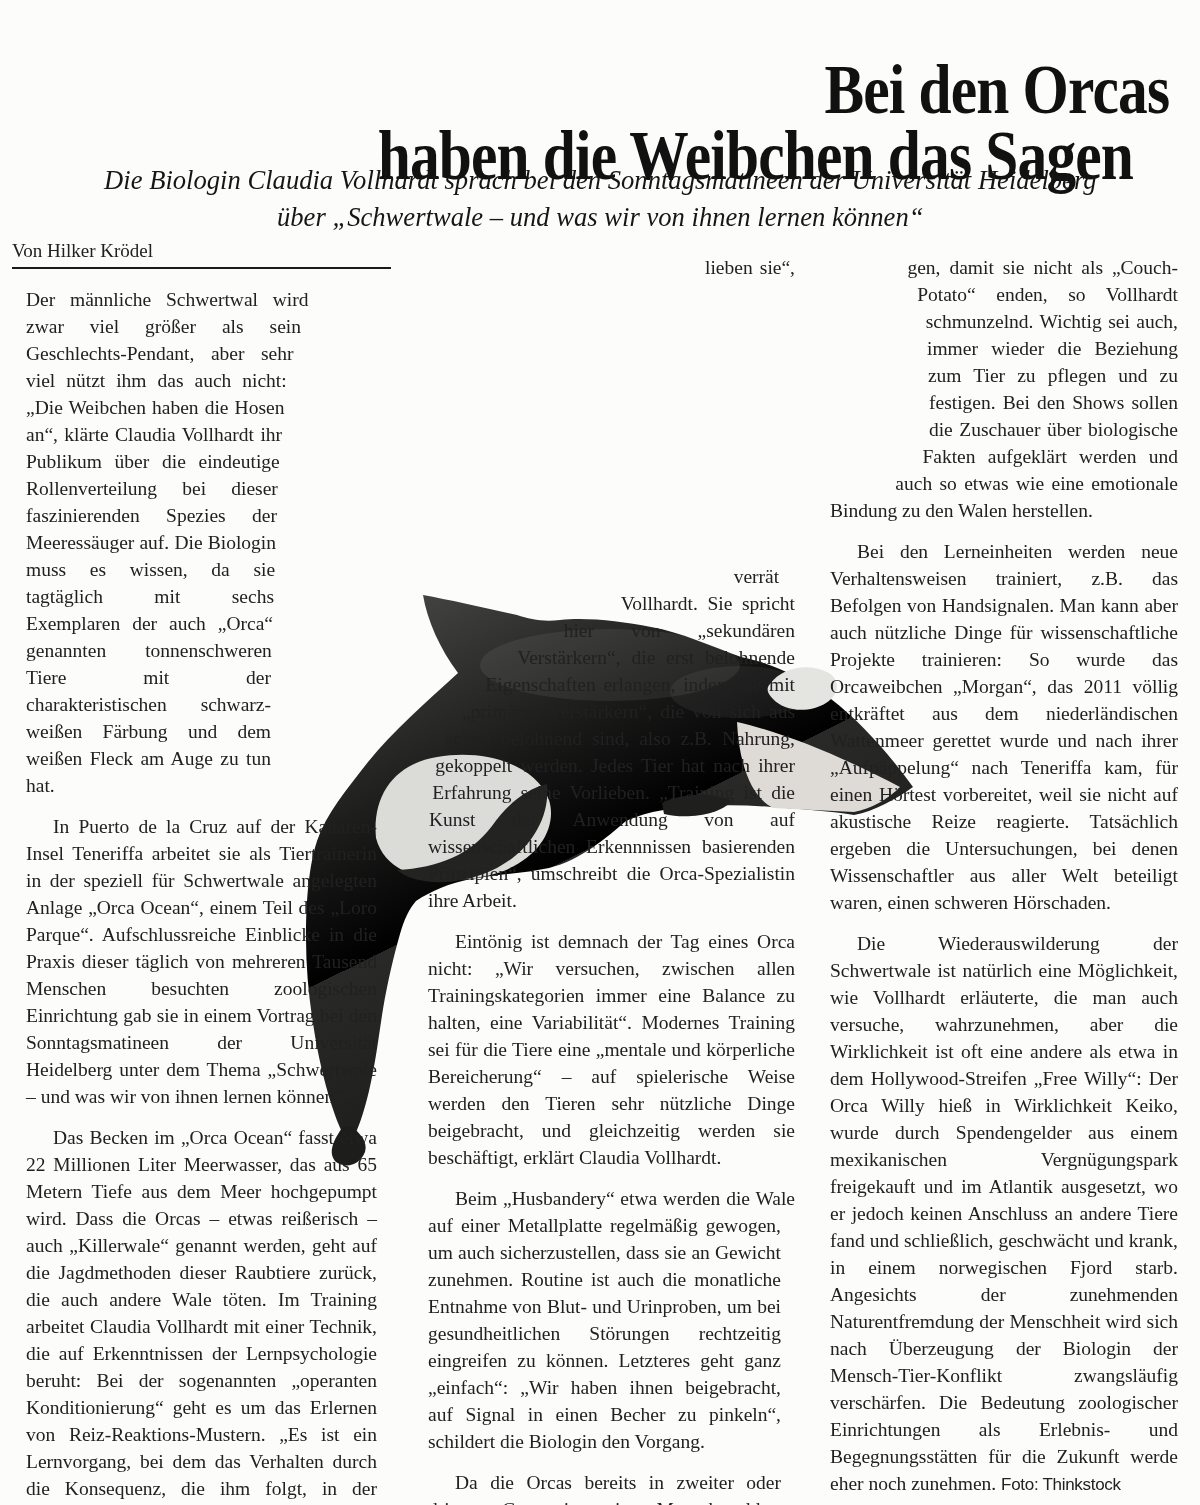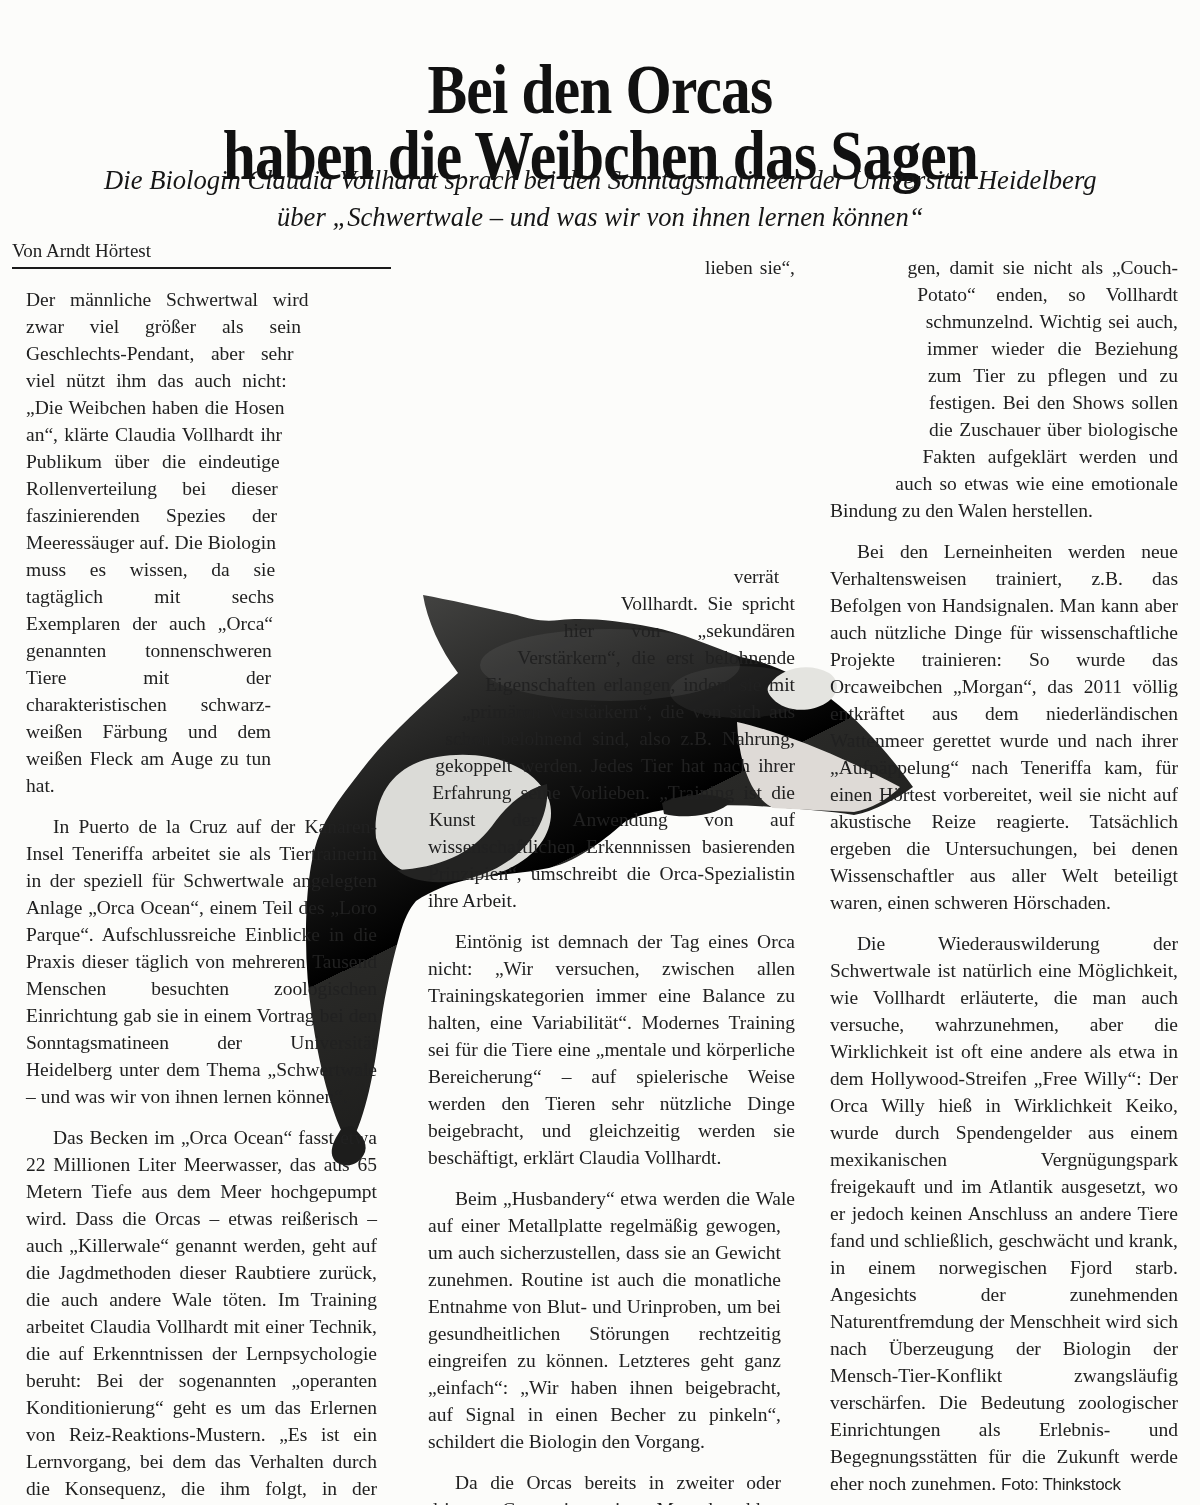--- a/index.html
+++ b/index.html
@@ -3,21 +3,21 @@
 <meta charset="utf-8">
 <style>
   html,body{margin:0;padding:0;}
   body{
     width:1200px;height:1505px;position:relative;overflow:hidden;
     background:#fcfcfa;color:#1e1e1e;
     font-family:"Liberation Serif", serif;
   }
   
   .headline{
-    position:absolute;top:10px;left:0;right:0;text-align:center;
+    position:absolute;top:10px;left:0;right:0;text-align:right;
     font-weight:bold;font-size:70px;line-height:66px;color:#111;
   }
   .headline .hl{display:inline-block;transform:scaleX(.85);transform-origin:50% 50%;white-space:nowrap;letter-spacing:-1px;}
   .subtitle{
     position:absolute;top:161px;left:0;right:0;text-align:center;
     font-style:italic;font-size:28px;line-height:37px;color:#161616;
   }
   .subtitle .sl{display:inline-block;transform:scaleX(.95);transform-origin:50% 50%;white-space:nowrap;}
   
   .col{
@@ -148,21 +148,21 @@
     C 518 144 494 141 483 129
     C 477 123 476 118 480 114 Z"></path>
 
   <path fill="#1f1f1e" d="
     M 372 233
     C 392 223 424 222 441 231
     C 432 244 398 250 374 244 Z"></path>
 </svg>
 
 <div class="col" id="col1">
-  <div class="byline">Von Arndt Hörtest</div>
+  <div class="byline">Von Hilker Krödel</div>
   <div class="wrapR1"></div>
   <p>Der männliche Schwertwal wird zwar viel größer als sein Geschlechts-Pendant, aber sehr viel nützt ihm das auch nicht: „Die Weibchen haben die Hosen an“, klärte Claudia Vollhardt ihr Publikum über die eindeutige Rollenverteilung bei dieser faszinierenden Spezies der Meeressäuger auf. Die Biologin muss es wissen, da sie tagtäglich mit sechs Exemplaren der auch „Orca“ genannten tonnenschweren Tiere mit der charakteristischen schwarz-weißen Färbung und dem weißen Fleck am Auge zu tun hat.</p>
   <p class="ind">In Puerto de la Cruz auf der Kanaren-Insel Teneriffa arbeitet sie als Tiertrainerin in der speziell für Schwertwale angelegten Anlage „Orca Ocean“, einem Teil des „Loro Parque“. Aufschlussreiche Einblicke in die Praxis dieser täglich von mehreren Tausend Menschen besuchten zoologischen Einrichtung gab sie in einem Vortrag bei den Sonntagsmatineen der Universität Heidelberg unter dem Thema „Schwertwale – und was wir von ihnen lernen können“.</p>
   <p class="ind">Das Becken im „Orca Ocean“ fasst etwa 22 Millionen Liter Meerwasser, das aus 65 Metern Tiefe aus dem Meer hochgepumpt wird. Dass die Orcas – etwas reißerisch – auch „Killerwale“ genannt werden, geht auf die Jagdmethoden dieser Raubtiere zurück, die auch andere Wale töten. Im Training arbeitet Claudia Vollhardt mit einer Technik, die auf Erkenntnissen der Lernpsychologie beruht: Bei der sogenannten „operanten Konditionierung“ geht es um das Erlernen von Reiz-Reaktions-Mustern. „Es ist ein Lernvorgang, bei dem das Verhalten durch die Konsequenz, die ihm folgt, in der Zukunft verändert wird“, erläutert die Biologin.</p>
   <p class="ind">Dabei arbeitet man mit den Schwertwalen ausschließlich über die „positive Verstärkung“, also über Belohnungen. Das können Dinge sein wie Eiswürfel, Spielzeuge, ein spezieller „Wackelpudding“ oder auch Gekraultwerden – „das</p>
 </div>
 
 <div class="col" id="col2">
   <div class="wrapL2"></div>
   <p>lieben sie“, verrät Vollhardt. Sie spricht hier von „sekundären Verstärkern“, die erst belohnende Eigenschaften erlangen, indem sie mit „primären Verstärkern“, die von sich aus schon belohnend sind, also z.B. Nahrung, gekoppelt werden. Jedes Tier hat nach ihrer Erfahrung seine Vorlieben. „Training ist die Kunst der Anwendung von auf wissenschaftlichen Erkennnissen basierenden Prinzipien“, umschreibt die Orca-Spezialistin ihre Arbeit.</p>

